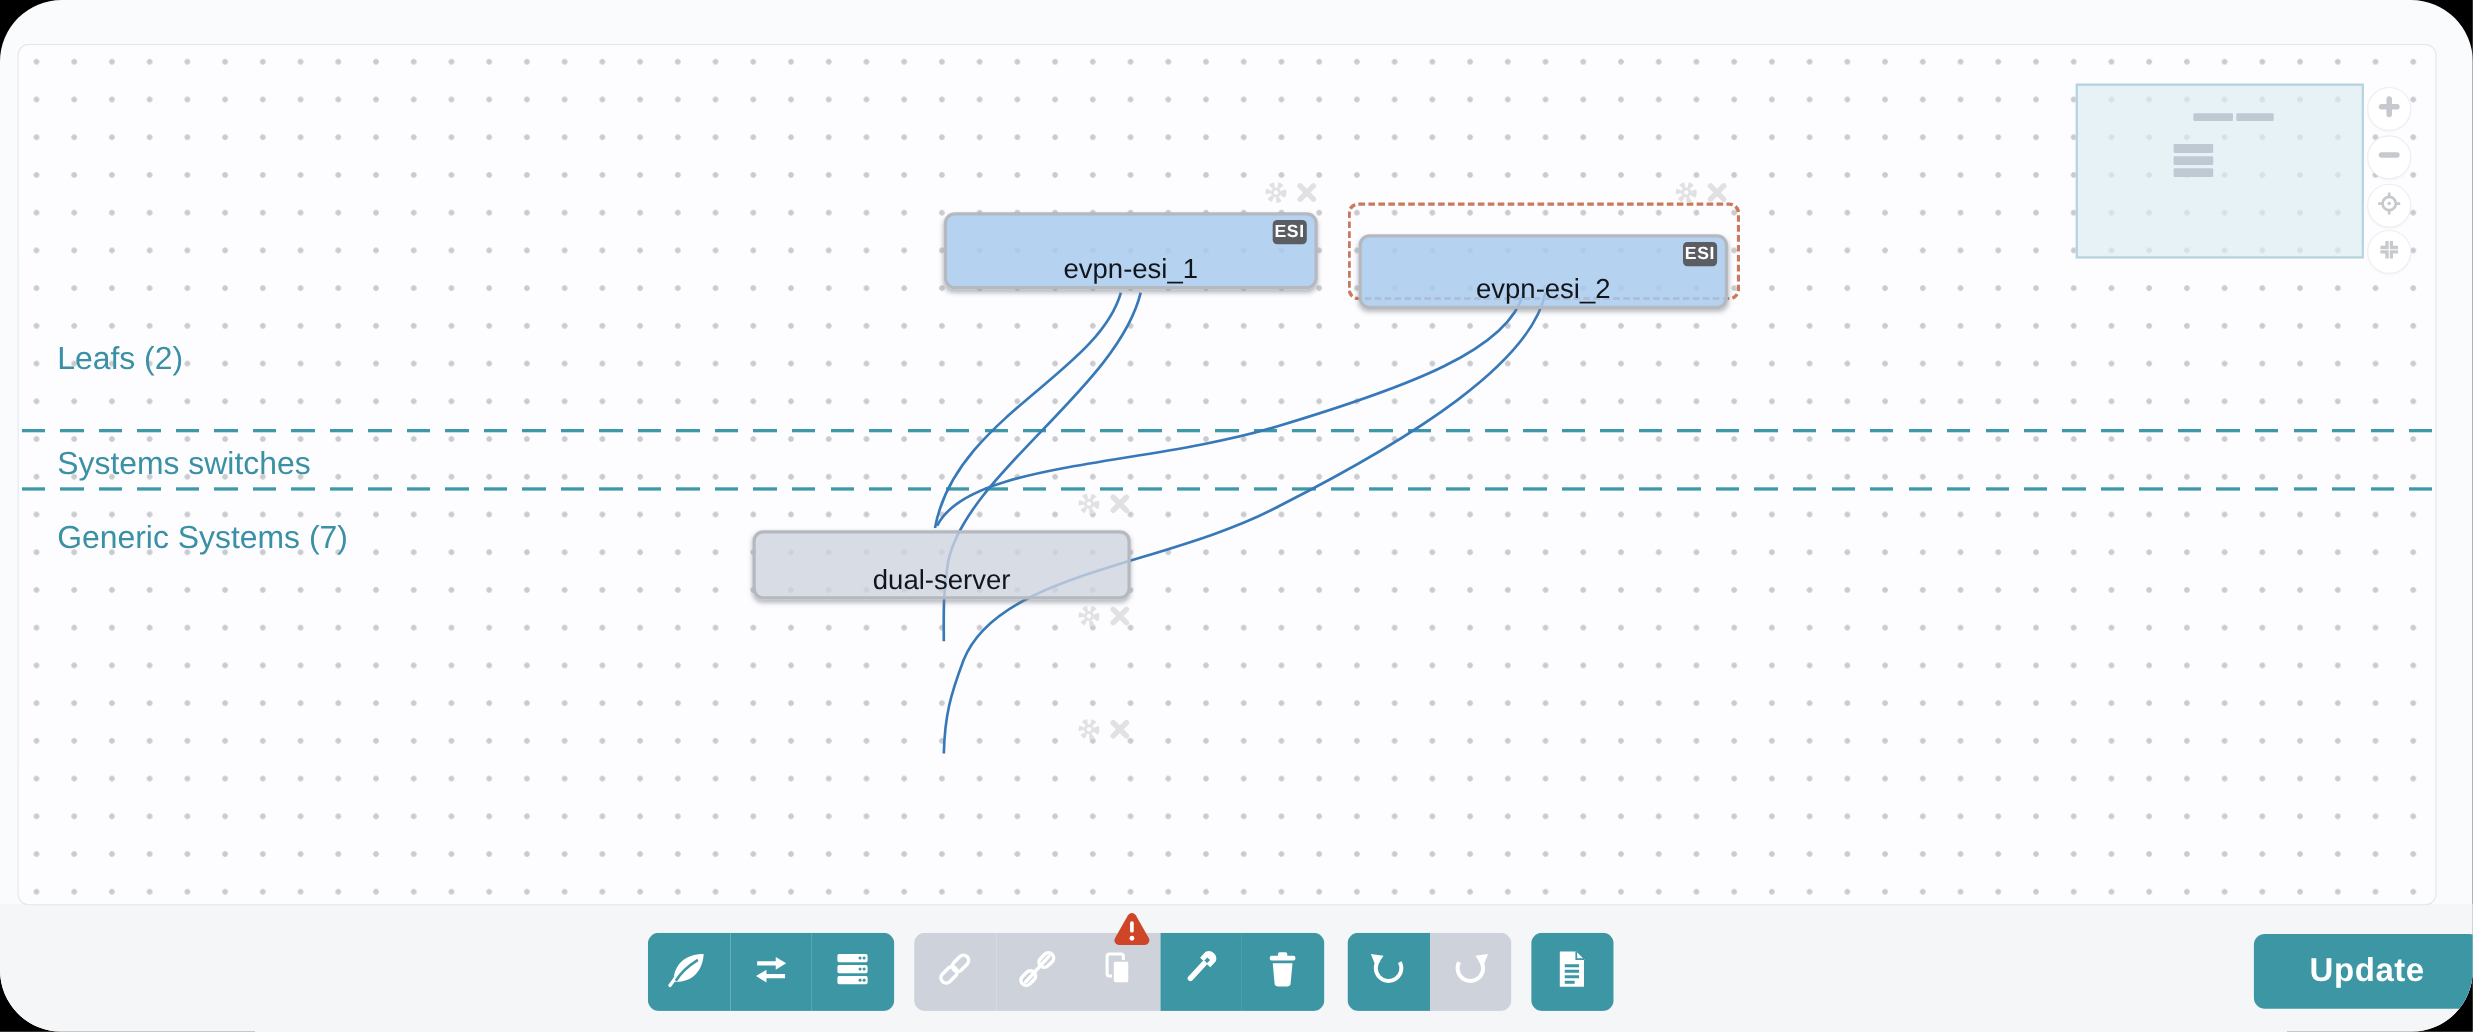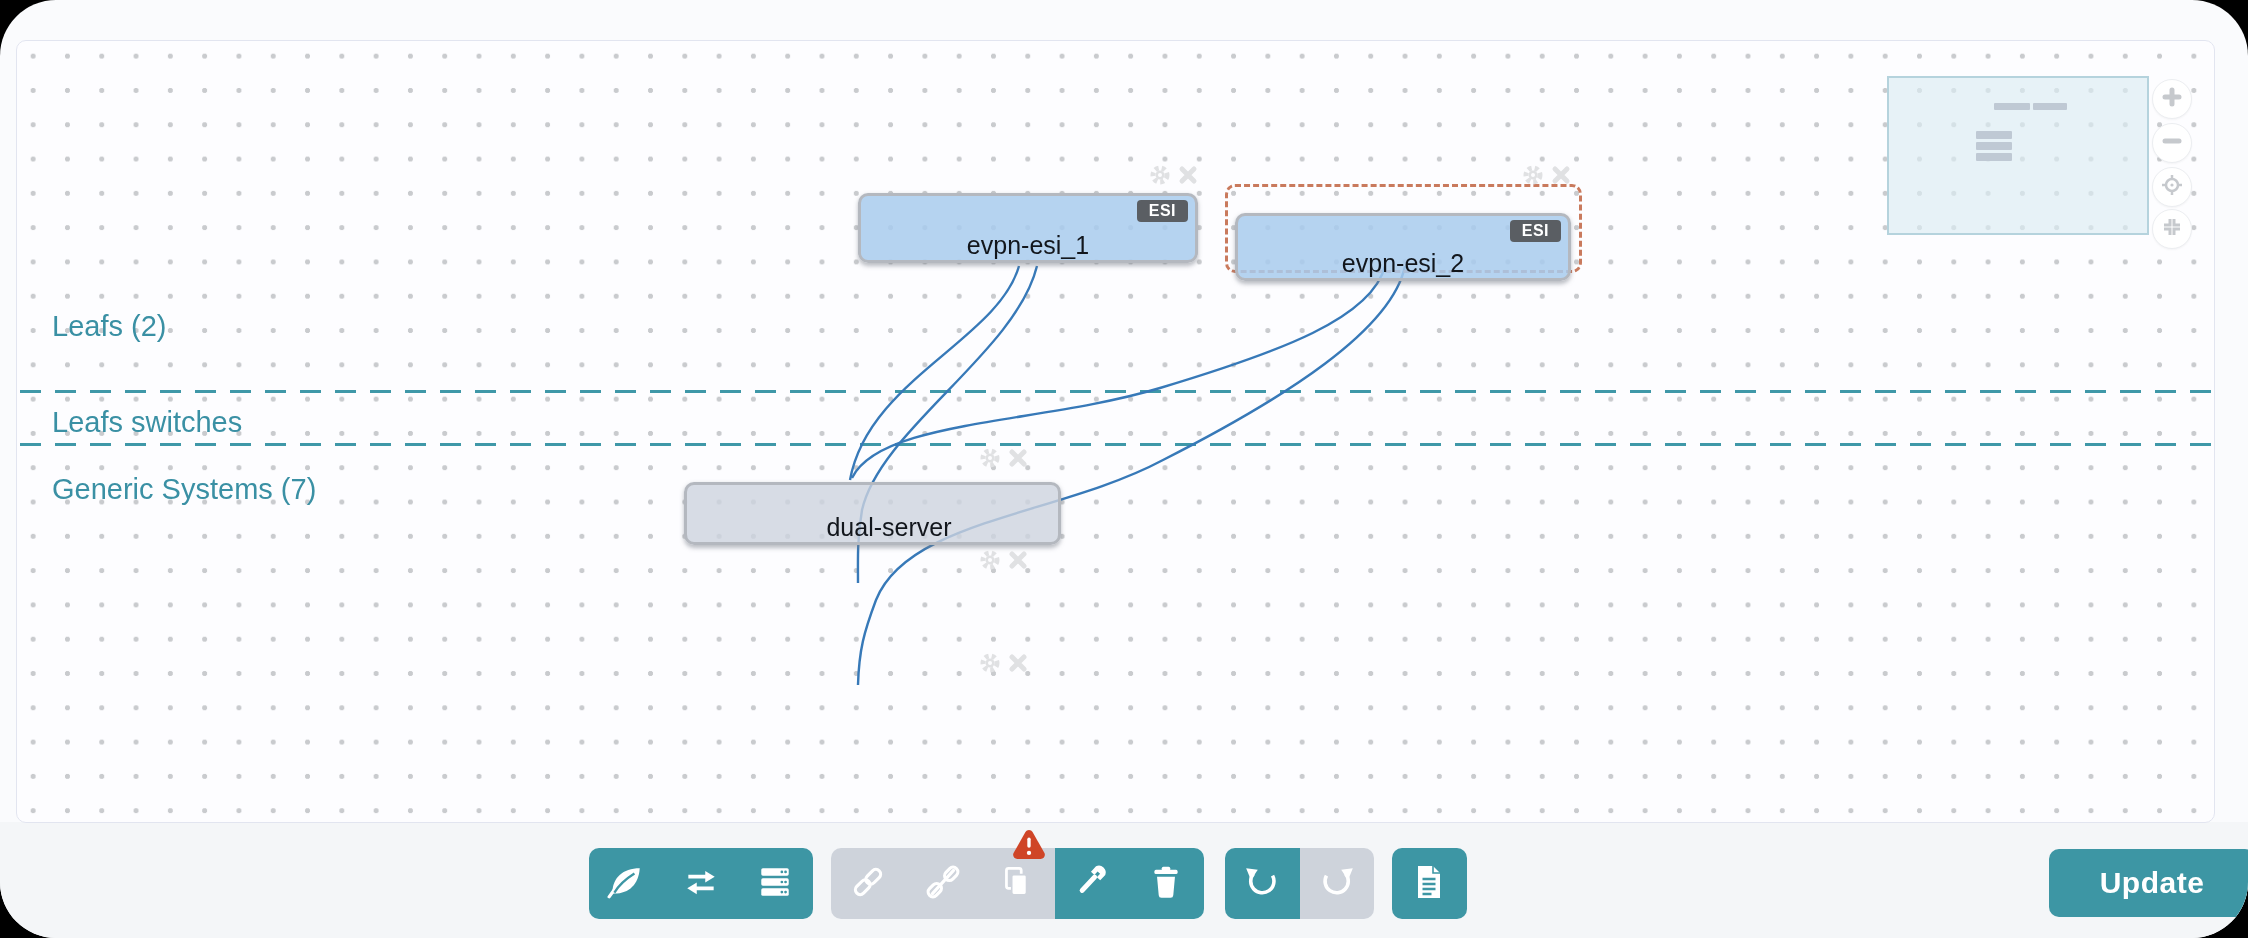--- a/index.html
+++ b/index.html
@@ -18,24 +18,24 @@
   .section-label{position:absolute;font-size:29px;color:#3a90a4;white-space:nowrap;}
   .hline{position:absolute;left:20px;width:2194px;height:3px;
     background:repeating-linear-gradient(90deg,#3f98a8 0 21px,rgba(0,0,0,0) 21px 35px);}
   .links-svg{position:absolute;left:0;top:0;width:2248px;height:938px;}
   .node{
     position:absolute;display:flex;align-items:flex-end;justify-content:center;
     border:3px solid #b4b8bf;border-radius:10px;font-size:25px;color:#12161c;
     box-shadow:0 2.5px 4px rgba(120,125,135,.5);
   }
   .node.esi{background:rgba(168,203,237,0.85);}
-  .node.server{background:rgba(205,211,223,0.8);padding-left:33px;}
+  .node.server{background:rgba(205,211,223,0.8);}
   .esi-badge{
     position:absolute;top:4px;right:7px;background:#5a5e63;color:#fff;
-    font-size:16px;font-weight:700;padding:2px 12px;border-radius:4px;letter-spacing:.5px;
+    font-size:16px;font-weight:700;padding:2px 2px;border-radius:4px;letter-spacing:.5px;
   }
   .selection-outline{position:absolute;border:3.5px dashed #c97a5d;border-radius:10px;}
   .node-actions{position:absolute;display:flex;gap:7px;align-items:center;}
   .node-actions .ico{display:inline-flex;cursor:pointer;}
   .minimap{position:absolute;left:1887px;top:76px;width:258px;height:155px;
     background:rgba(219,236,242,0.65);border:2px solid #b5d3dd;}
   .minimap .bar{position:absolute;background:#bfc9d4;border-radius:1px;}
   .zoom-btn{
     position:absolute;left:2152px;width:38px;height:38px;border-radius:50%;
     background:#fff;border:1px solid #eceef1;display:flex;align-items:center;justify-content:center;
@@ -58,21 +58,21 @@
 <div class="window">
 
   <div class="bottom-strip"></div>
 
   <div class="canvas"></div>
 
   <div class="hline" style="top:390px"></div>
   <div class="hline" style="top:443px"></div>
 
   <div class="section-label" style="left:52px;top:310px">Leafs (2)</div>
-  <div class="section-label" style="left:52px;top:406px">Leafs switches</div>
+  <div class="section-label" style="left:52px;top:406px">Systems switches</div>
   <div class="section-label" style="left:52px;top:473px">Generic Systems (7)</div>
 
   <svg class="links-svg" viewBox="0 0 2248 938">
     <path d="M 1019 266 C 998 340 868 380 850 480" fill="none" stroke="#3779b8" stroke-width="2.4"></path>
     <path d="M 1037 266 C 1016 352 880 430 862 510 C 857 540 858 560 858 583" fill="none" stroke="#3779b8" stroke-width="2.4"></path>
     <path d="M 1385 266 C 1372 318 1280 352 1160 388 C 1040 424 880 420 852 478" fill="none" stroke="#3779b8" stroke-width="2.4"></path>
     <path d="M 1405 266 C 1392 330 1285 398 1163 460 C 1060 515 908 520 876 600 C 864 632 859 650 858 685" fill="none" stroke="#3779b8" stroke-width="2.4"></path>
   </svg>
 
   <div class="selection-outline" style="left:1225px;top:184px;width:351px;height:83px"></div>

